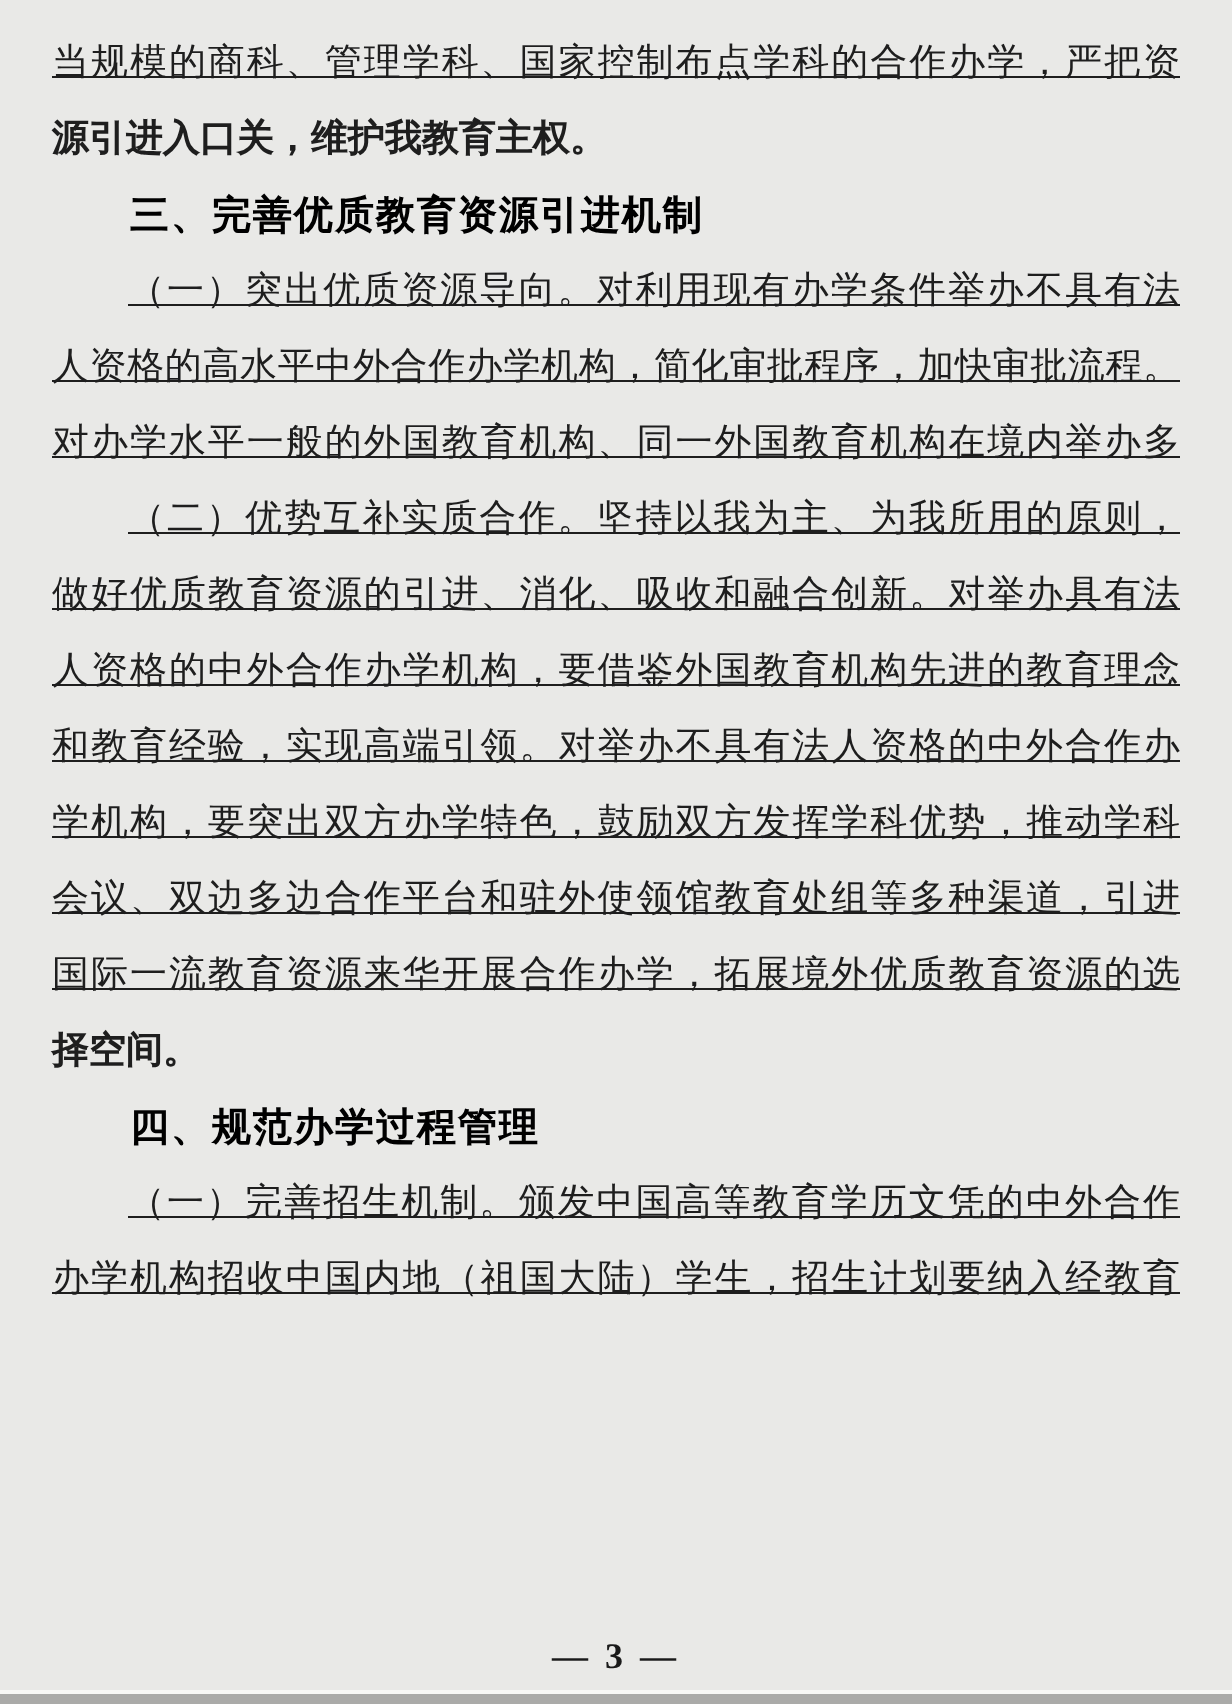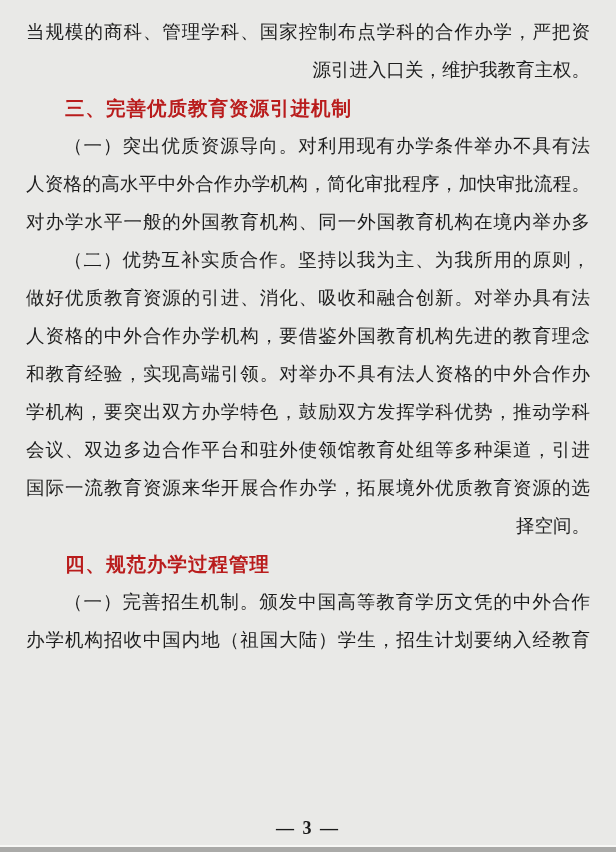--- a/index.html
+++ b/index.html
@@ -20,30 +20,31 @@
   .line {
     height: 38px;
     line-height: 38px;
     font-size: 18.5px;
     white-space: nowrap;
   }
   .full {
     text-align: justify;
     text-align-last: justify;
     white-space: normal;
+    text-decoration: underline;
   }
   .first { padding-left: 38px; }
-  .end { text-align: right; }
+  .end { text-align: left; font-weight: bold; }
   .heading {
     font-family: "Liberation Sans", "DejaVu Sans", sans-serif;
     font-weight: bold;
     font-size: 19.5px;
     padding-left: 39px;
     letter-spacing: 1px;
-    color: #b91c1c;
+    color: #000000;
   }
   .pageno {
     position: absolute;
     bottom: 13px; left: 0; right: 0;
     text-align: center;
     font-size: 18px;
     font-weight: bold;
     letter-spacing: 2px;
     color: #1a1a1a;
   }

